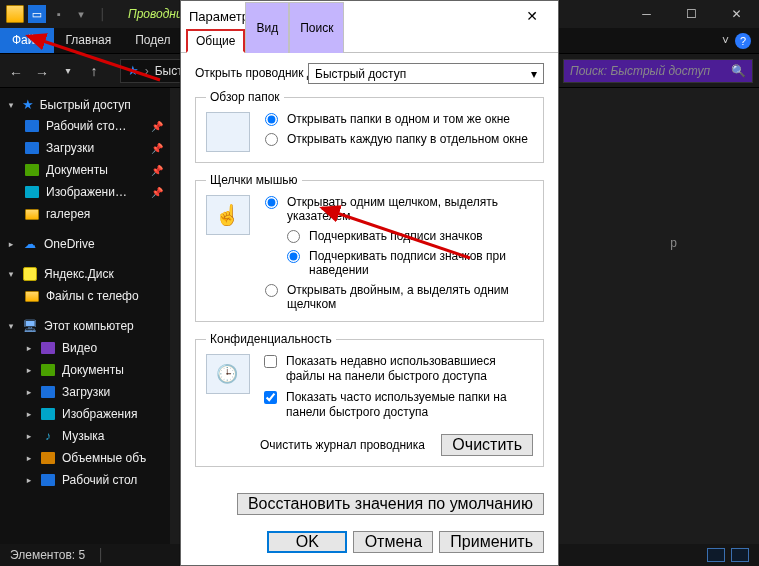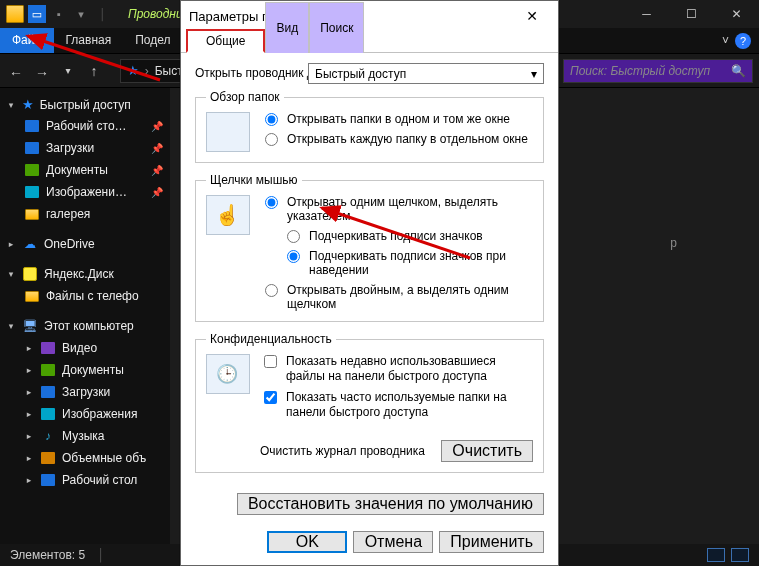--- a/index.html
+++ b/index.html
@@ -47,35 +47,35 @@
   .dialog {
     position:absolute; left:180px; top:0; width:379px; height:566px;
     background:#fff; border:1px solid #646464; color:#000;
     box-shadow:0 0 0 1px rgba(0,0,0,.2);
     display:flex; flex-direction:column;
   }
   .dlg-title { height:30px; display:flex; align-items:center; padding:0 8px; font-size:13px; }
   .dlg-title .x { margin-left:auto; width:36px; height:28px; display:flex; align-items:center; justify-content:center; font-size:14px; }
   .tabstrip { height:22px; display:flex; align-items:flex-end; padding:0 5px; border-bottom:1px solid #c1c1c1; gap:0; }
   .tabstrip .dtab { padding:18px 10px; border:1px solid #c1c1c1; border-bottom:none; background:#c4b5fd; font-size:12px; position:relative; top:1px; }
-  .tabstrip .dtab.active { background:#fff; border:2px solid #d62424; border-bottom:2px solid #fff; padding:3px 18px; }
+  .tabstrip .dtab.active { background:#fff; border:2px solid #d62424; border-bottom:2px solid #fff; padding:3px 8px; }
   .dlg-body { flex:1; padding:10px 14px 0 14px; overflow:hidden; font-size:12px; }
   .row { display:flex; align-items:center; gap:8px; margin-bottom:6px; }
   .row label { white-space:nowrap; }
   .combo { flex:1; height:21px; border:1px solid #7a7a7a; background:#fff; display:flex; align-items:center; padding:0 6px; justify-content:space-between; }
   fieldset { border:1px solid #c7c7c7; margin:6px 0 10px 0; padding:8px 10px 10px 10px; }
   legend { padding:0 4px; font-size:12px; }
   .fs-row { display:flex; gap:10px; }
   .fs-icon { width:44px; height:40px; background:#eaf2fb; border:1px solid #b9c6d3; flex-shrink:0; }
   .opts { flex:1; display:flex; flex-direction:column; gap:6px; }
   .opt { display:flex; align-items:flex-start; gap:6px; }
   .opt input { margin-top:1px; }
   .opt.sub { margin-left:22px; }
   .privacy .opt span { line-height:1.25; }
-  .clear-row { display:flex; align-items:center; justify-content:space-between; margin-top:14px; }
+  .clear-row { display:flex; align-items:center; justify-content:space-between; margin-top:8px; }
   .winbutton { min-width:80px; height:22px; border:1px solid #8a8a8a; background:#e6e6e6; font-size:16px; display:inline-flex; align-items:center; justify-content:center; padding:0 10px; }
   .winbutton.primary { border:2px solid #0078d7; }
   .restore-row { display:flex; justify-content:flex-end; padding:4px 14px 8px 14px; }
   .dlg-footer { display:flex; justify-content:flex-end; gap:6px; padding:8px 14px 12px 14px; }
 
   
   .anno { position:absolute; pointer-events:none; }
 </style>
 </head>
 <body>

